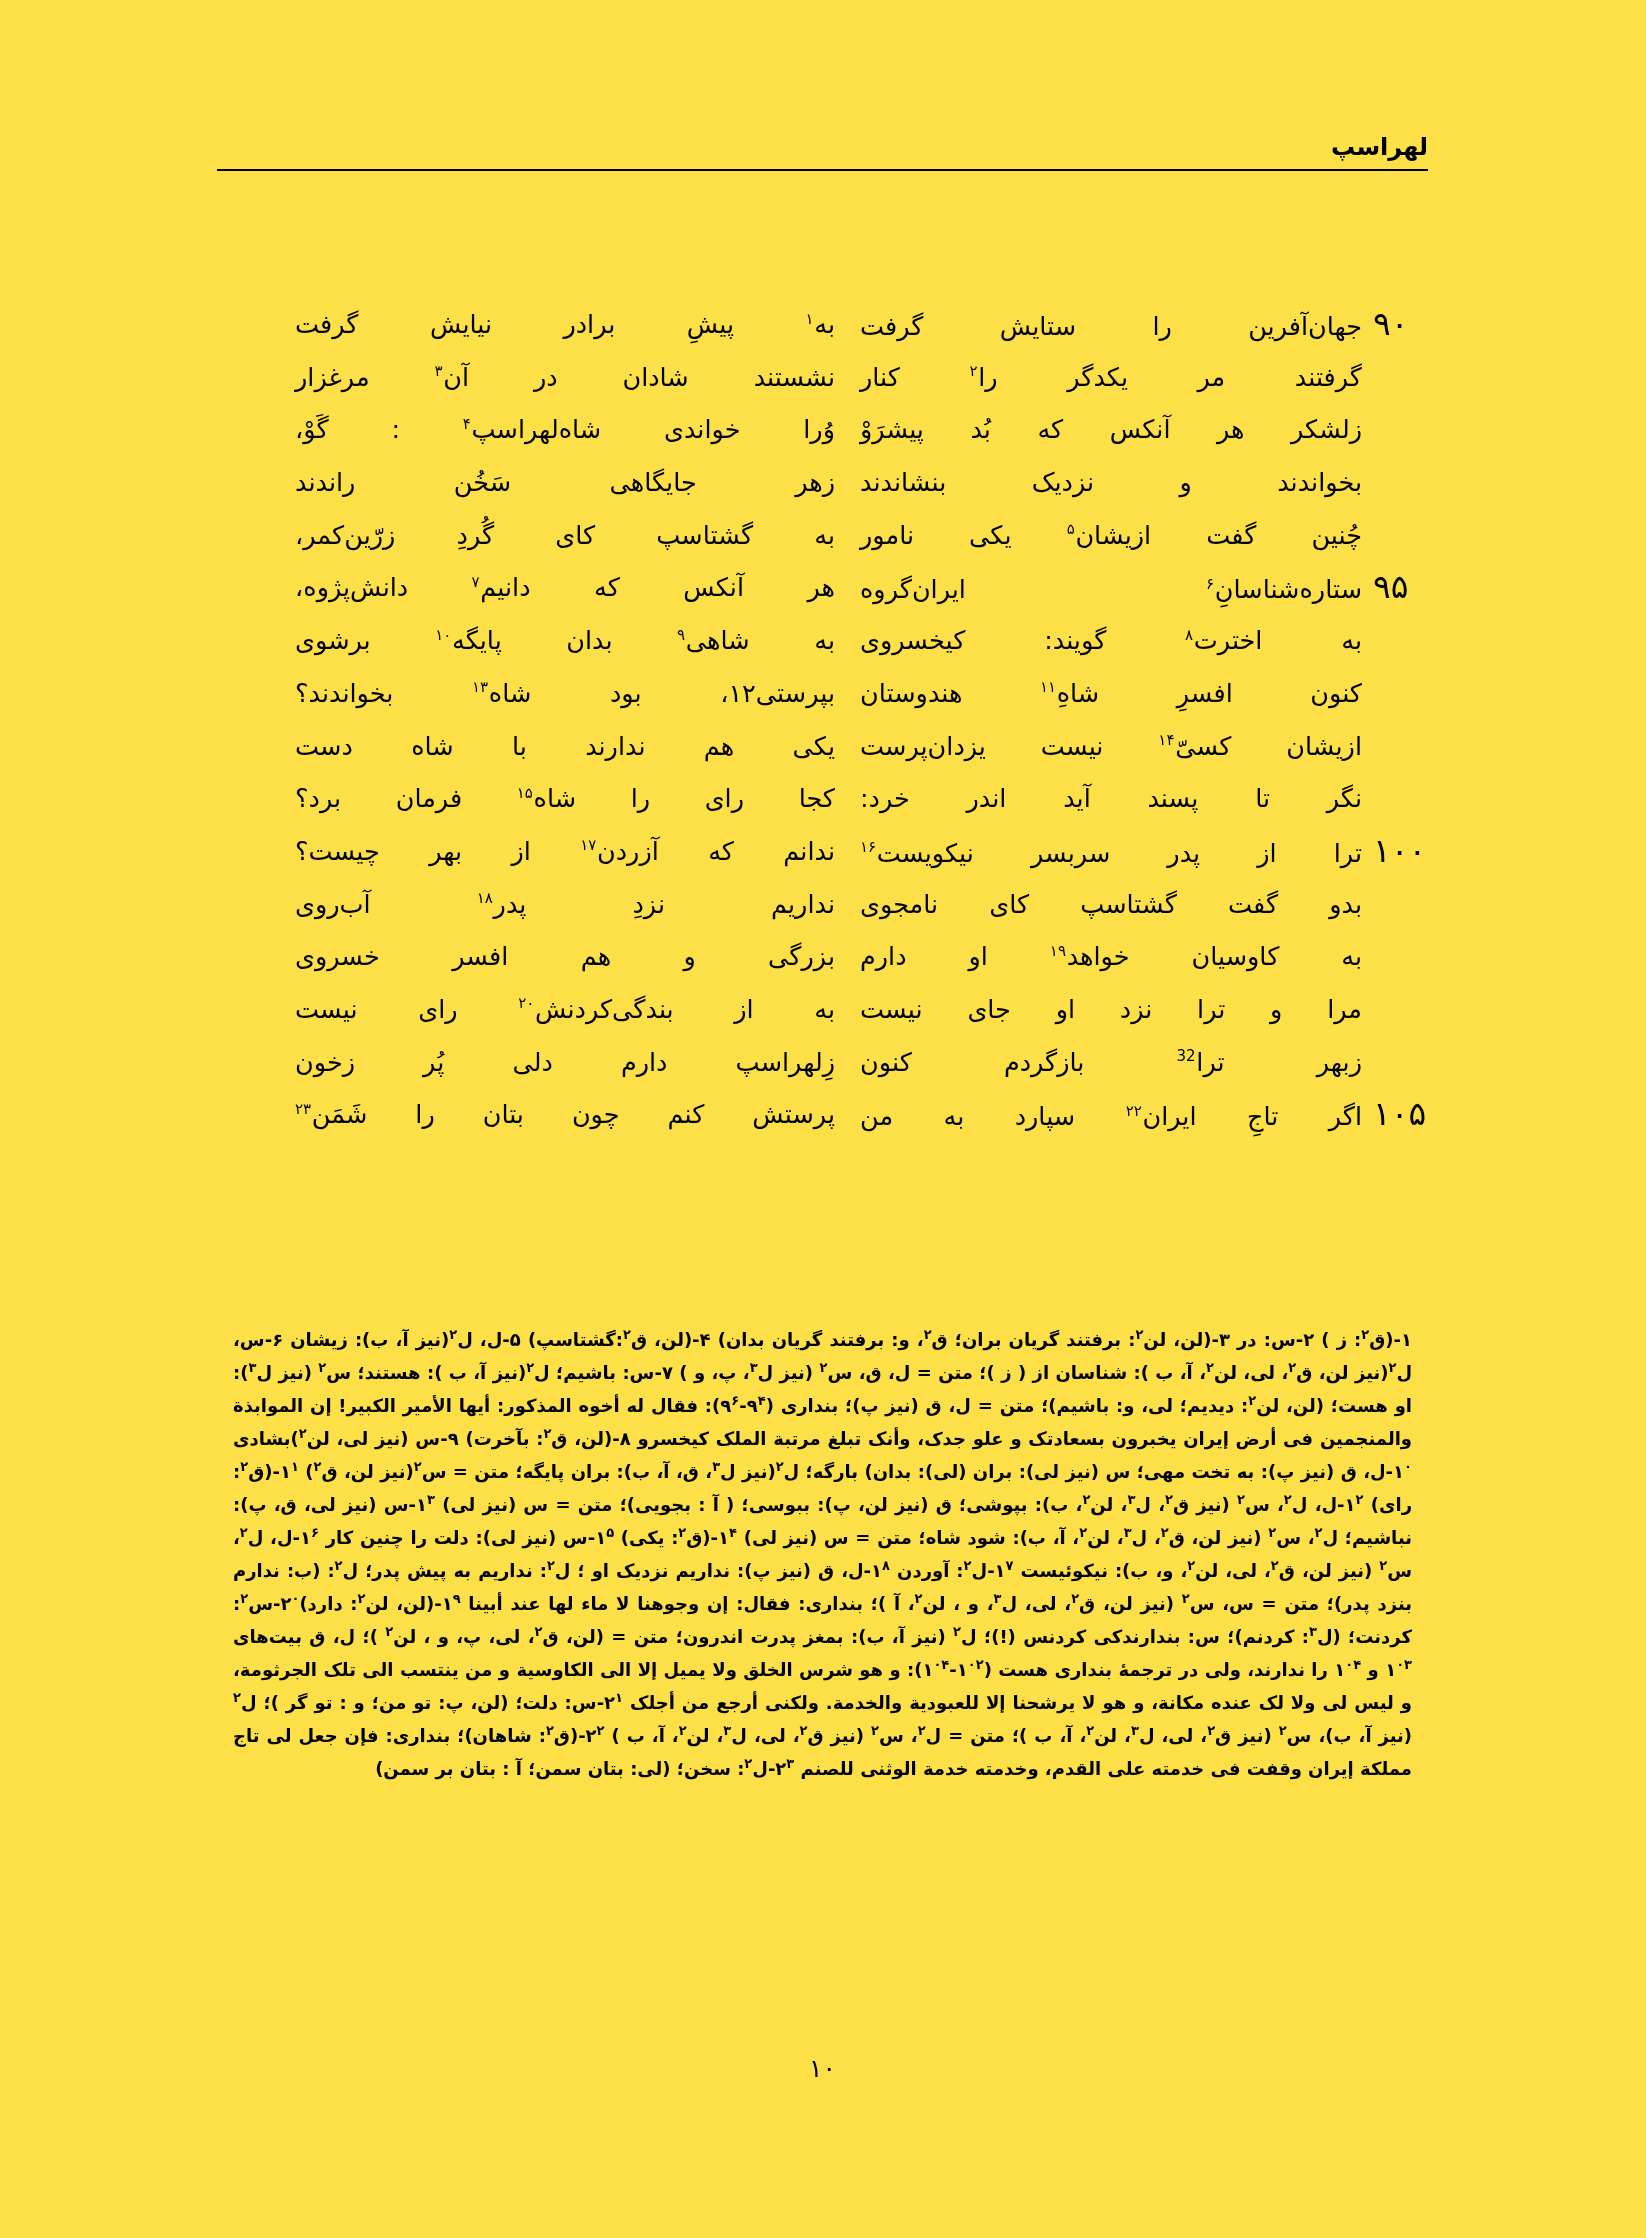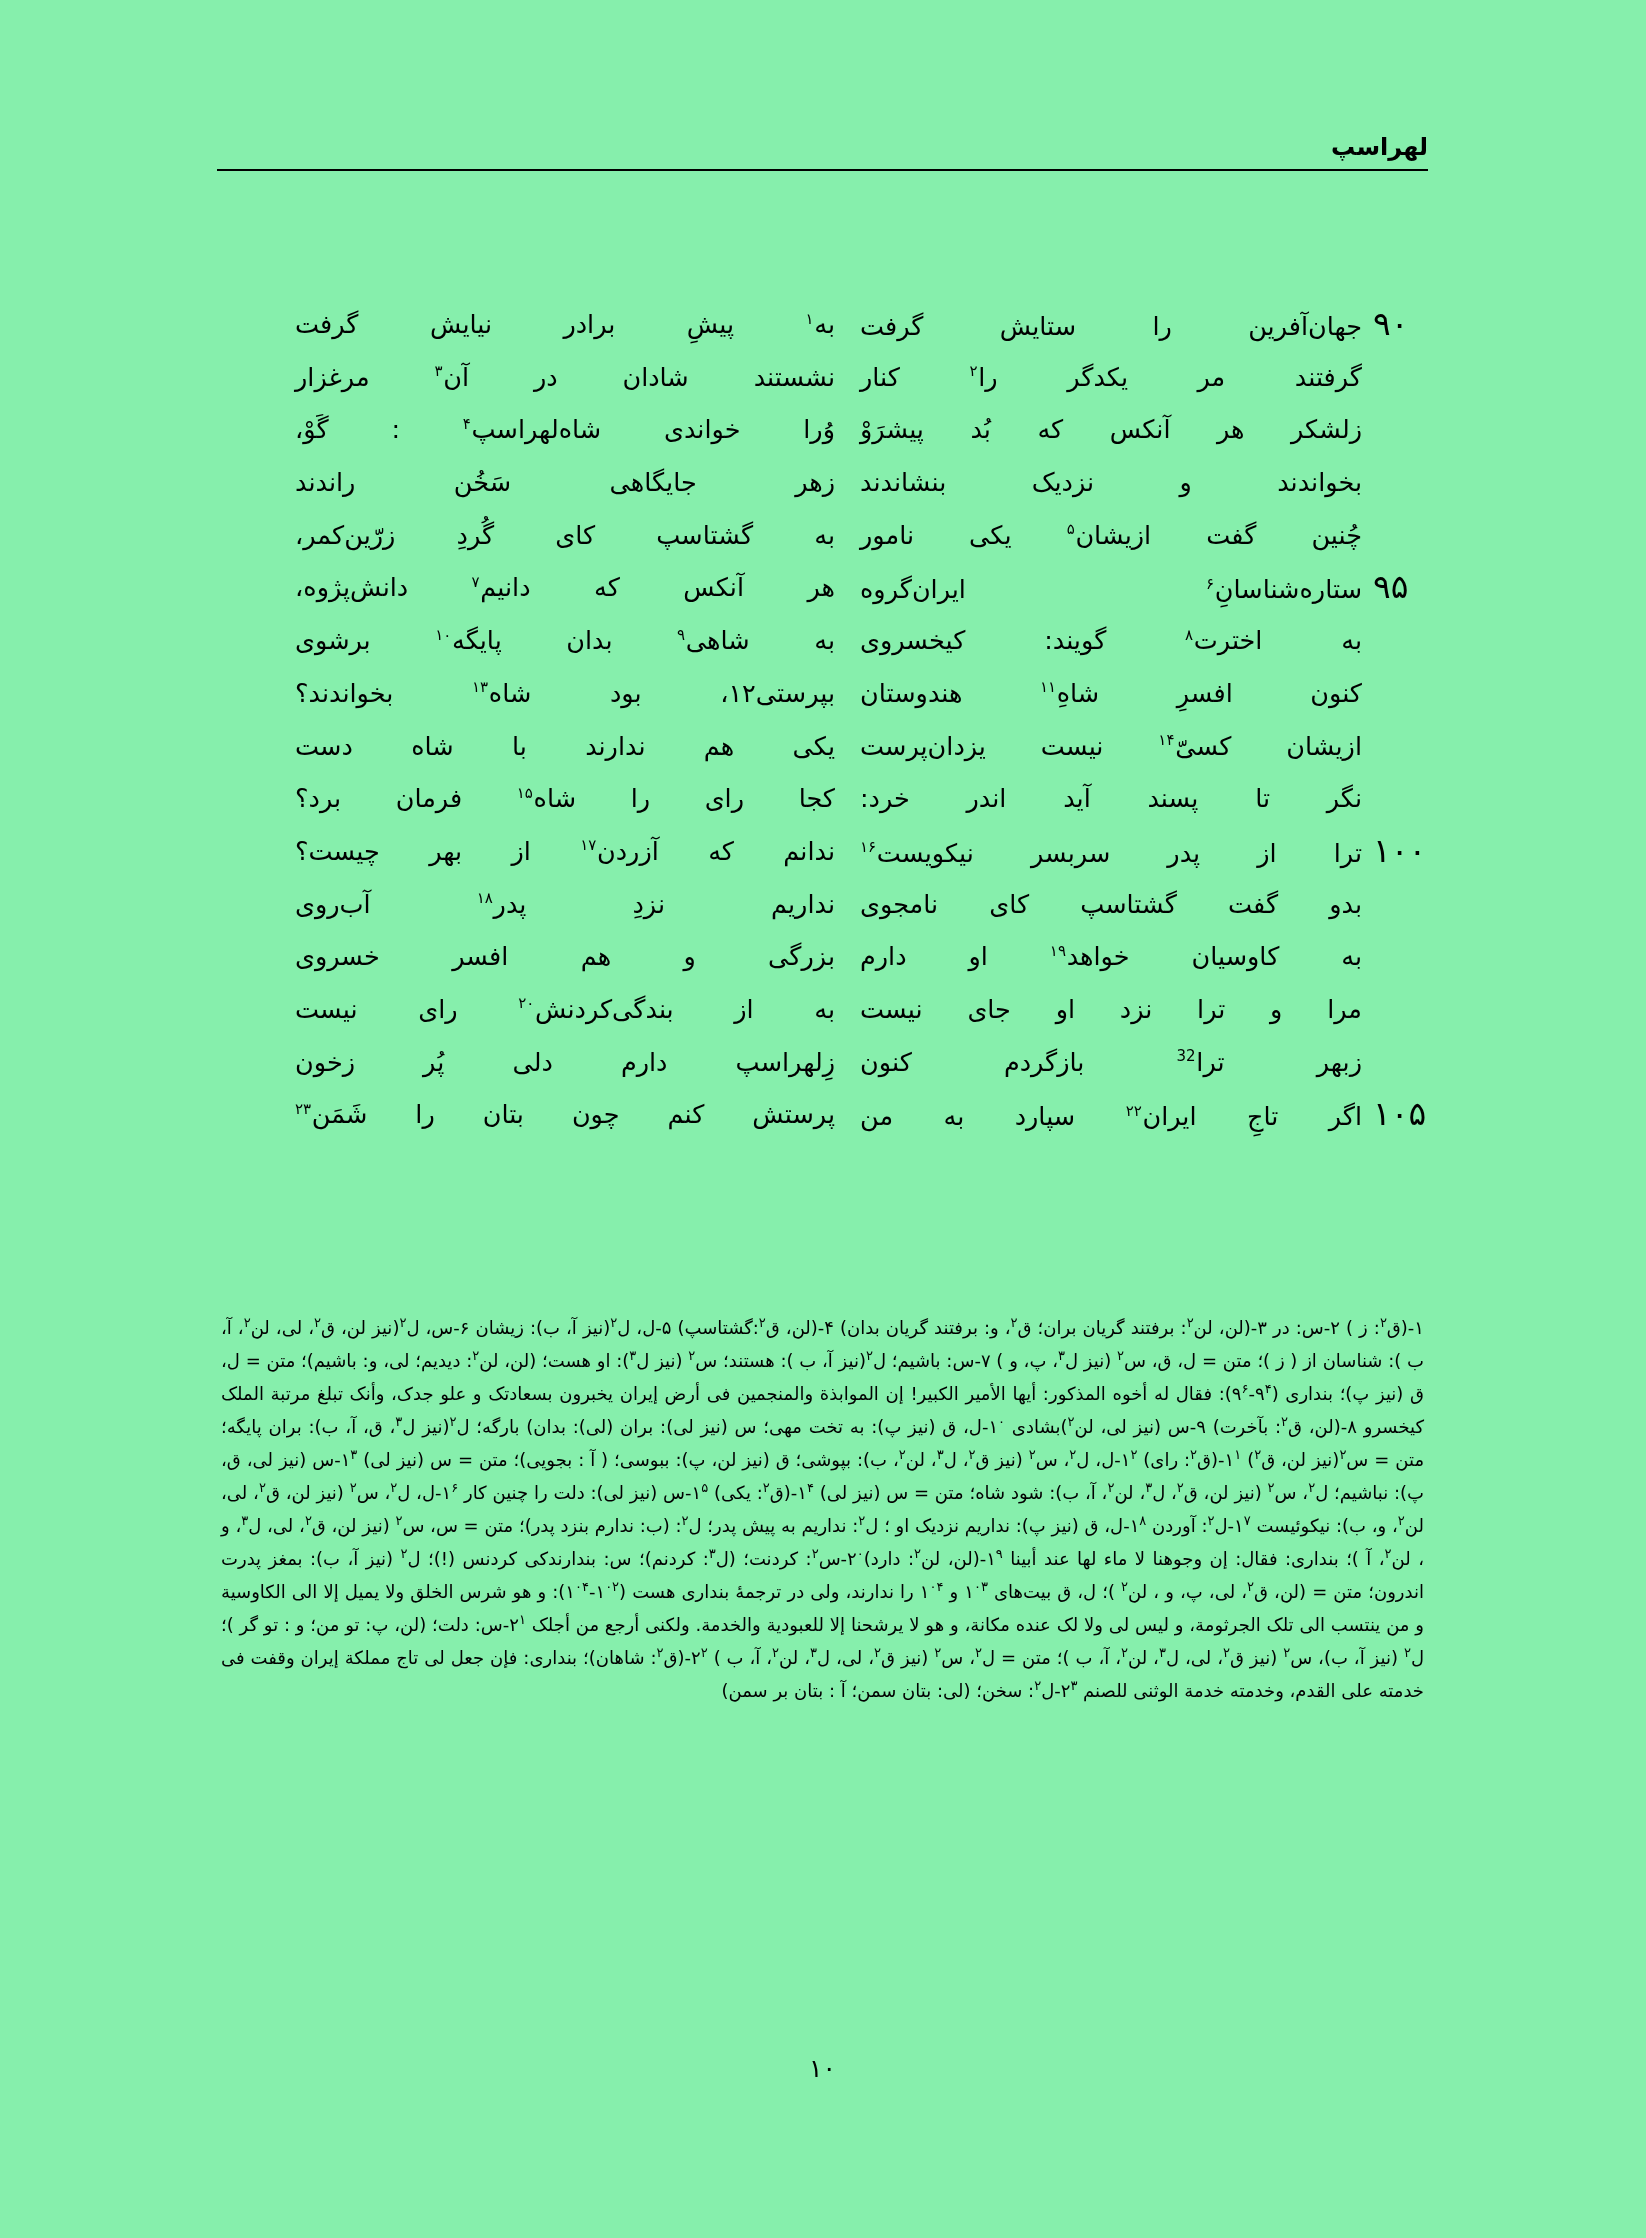--- a/index.html
+++ b/index.html
@@ -9,21 +9,21 @@
     background: #ffffff;
   }
   body {
     font-family: "DejaVu Sans", "Liberation Sans", sans-serif;
     color: #000000;
   }
   .page {
     position: relative;
     width: 1647px;
     height: 2239px;
-    background: #86efac;
+    background: #fde047;
     margin: 0 auto;
     overflow: hidden;
     direction: rtl;
   }
 
   
   .header-zone {
     position: absolute;
     top: 135px;
     right: 218px;
@@ -111,22 +111,23 @@
     top: 1307px;
     right: 218px;
     left: 218px;
     font-size: 18px;
     line-height: 33px;
     text-align: justify;
     text-align-last: right;
     direction: rtl;
   }
   .apparatus p {
-    margin: 4px;
+    margin: 16px;
     text-indent: 0;
+    font-weight: bold;
   }
   .apparatus sup {
     font-size: 13px;
     vertical-align: super;
     line-height: 0;
   }
 
   
   .folio {
     position: absolute;

